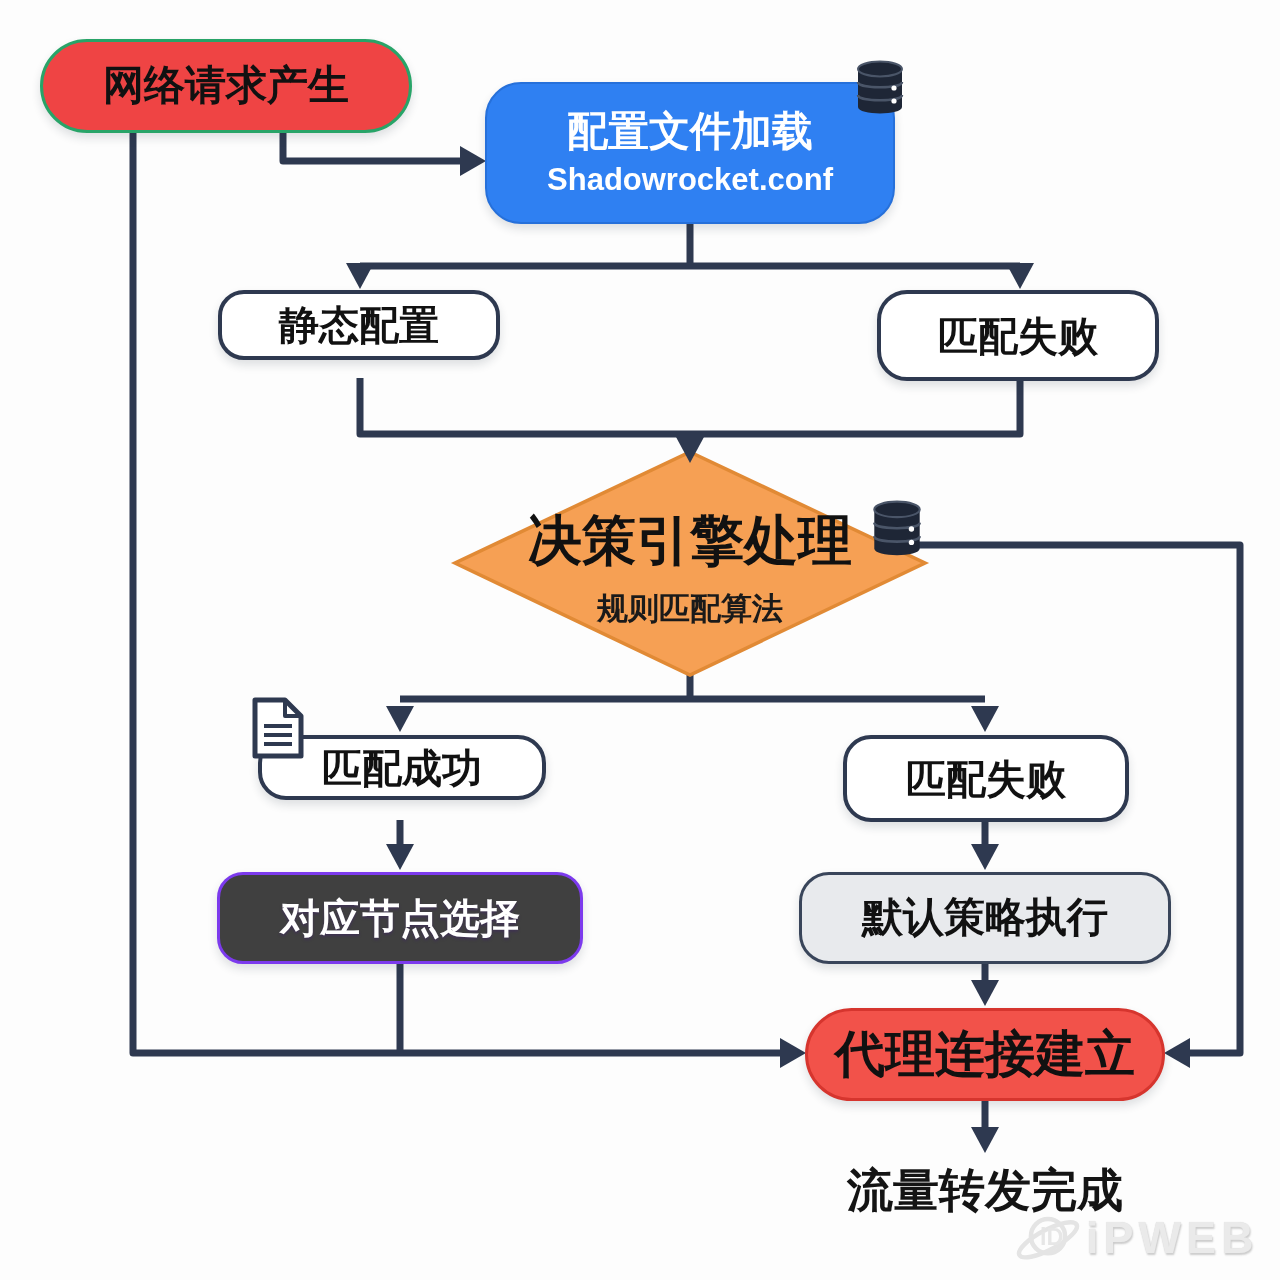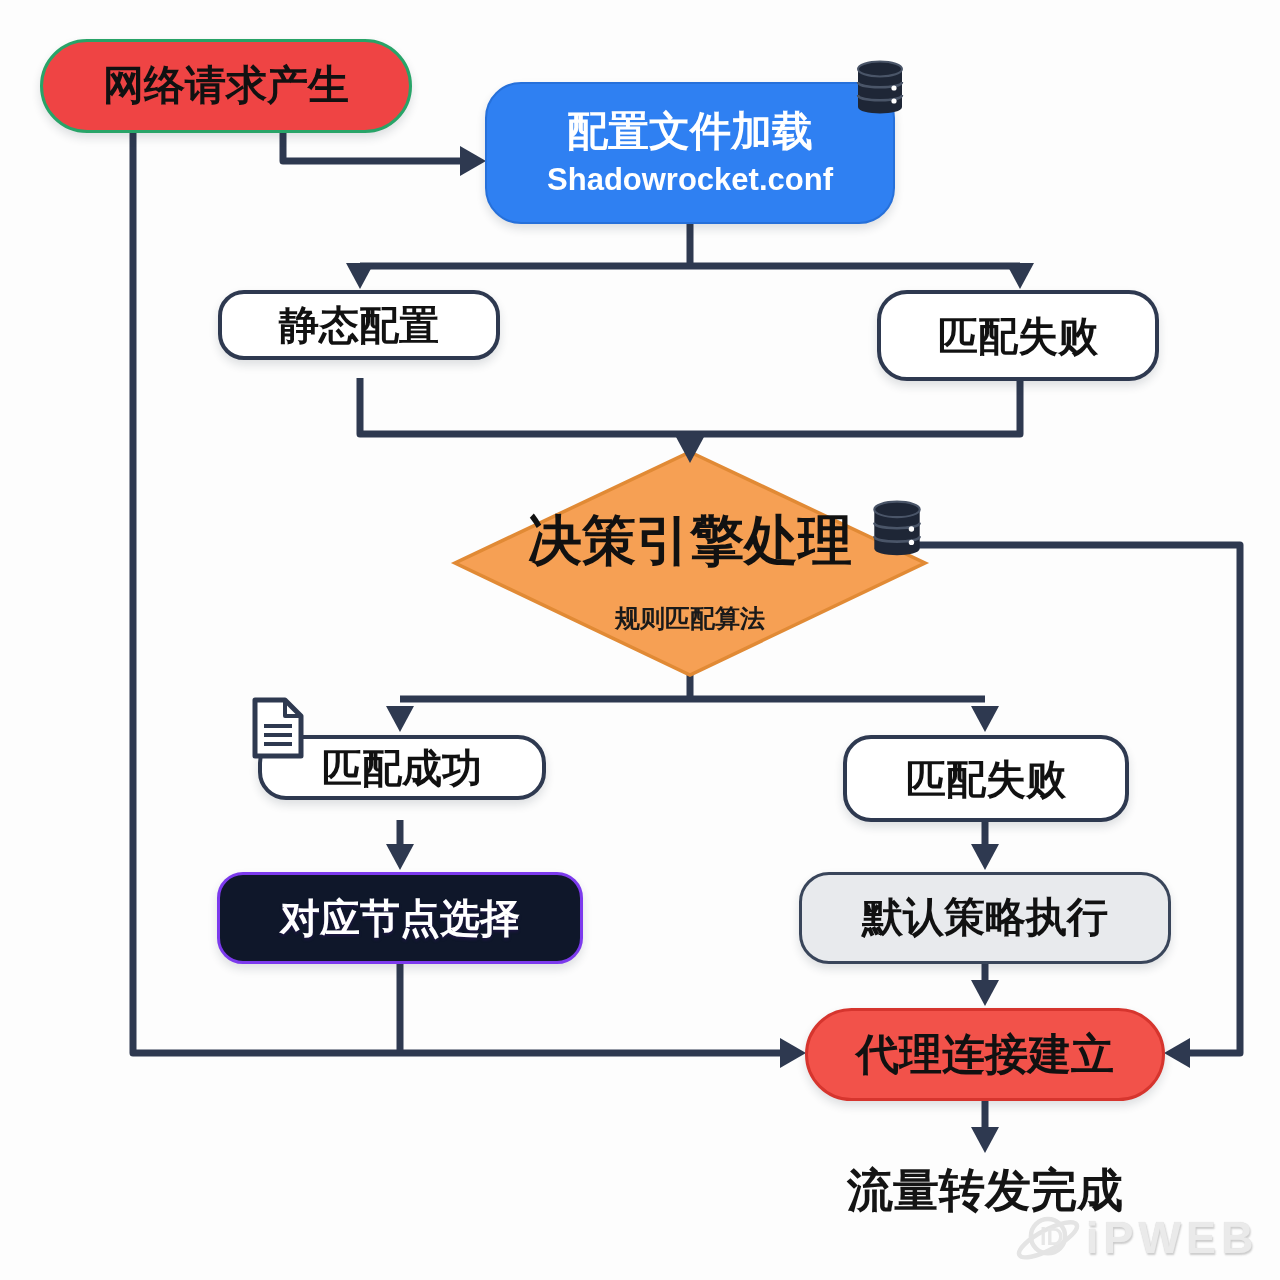--- a/index.html
+++ b/index.html
@@ -33,25 +33,25 @@
   .node-mfail { left:843px; top:735px; width:286px; height:87px; border-radius:28px; }
   .node-msucc .lbl, .node-mfail .lbl { font-size:40px; }
   .node-select { left:217px; top:872px; width:366px; height:92px;
     border-radius:26px; border:3px solid #7c3aed; }
   .node-select .lbl { font-size:40px; color:#fff; text-shadow:0 2px 3px rgba(60,20,120,.35); }
   .node-policy { left:799px; top:872px; width:372px; height:92px;
     border-radius:30px; border:3.5px solid #39455a; }
   .node-policy .lbl { font-size:41px; }
   .node-proxy { left:805px; top:1008px; width:360px; height:93px;
     border-radius:47px; border:3px solid #d6352e; }
-  .node-proxy .lbl { font-size:43px; }
+  .node-proxy .lbl { font-size:50px; }
   .diamond-text { position:absolute; left:455px; top:505px; width:470px;
     display:flex; flex-direction:column; align-items:center; text-align:center; }
   .diamond-text .lbl { font-size:54px; font-weight:800; color:#111; }
-  .diamond-text .sub { font-size:25px; font-weight:700; color:#1a1a1a; margin-top:24px; }
+  .diamond-text .sub { font-size:31px; font-weight:700; color:#1a1a1a; margin-top:10px; }
   .end-text { position:absolute; left:785px; top:1160px; width:400px;
     text-align:center; font-size:46px; font-weight:800; color:#141414; }
   .icon { position:absolute; }
   .watermark { position:absolute; left:1012px; top:1200px; width:268px; height:76px;
     display:flex; align-items:center; opacity:.85; }
   .watermark .wm-text {
     font-size:45px; font-weight:700; letter-spacing:5px; color:#e7e7e7;
     text-shadow:0 0 1px #cfcfcf, 1px 2px 2px #c2c2c2; margin-left:2px;
   }
 </style>
@@ -114,21 +114,21 @@
   </div>
 
   <div class="node node-white node-msucc">
     <span class="lbl">匹配成功</span>
   </div>
 
   <div class="node node-white node-mfail">
     <span class="lbl">匹配失败</span>
   </div>
 
-  <div class="node node-select" style="background-color: #0f172a;">
+  <div class="node node-select" style="background-color: #404040;">
     <span class="lbl">对应节点选择</span>
   </div>
 
   <div class="node node-policy" style="background-color: rgb(232, 234, 237);">
     <span class="lbl">默认策略执行</span>
   </div>
 
   <div class="node node-proxy" style="background-color: rgb(242, 82, 74);">
     <span class="lbl">代理连接建立</span>
   </div>

